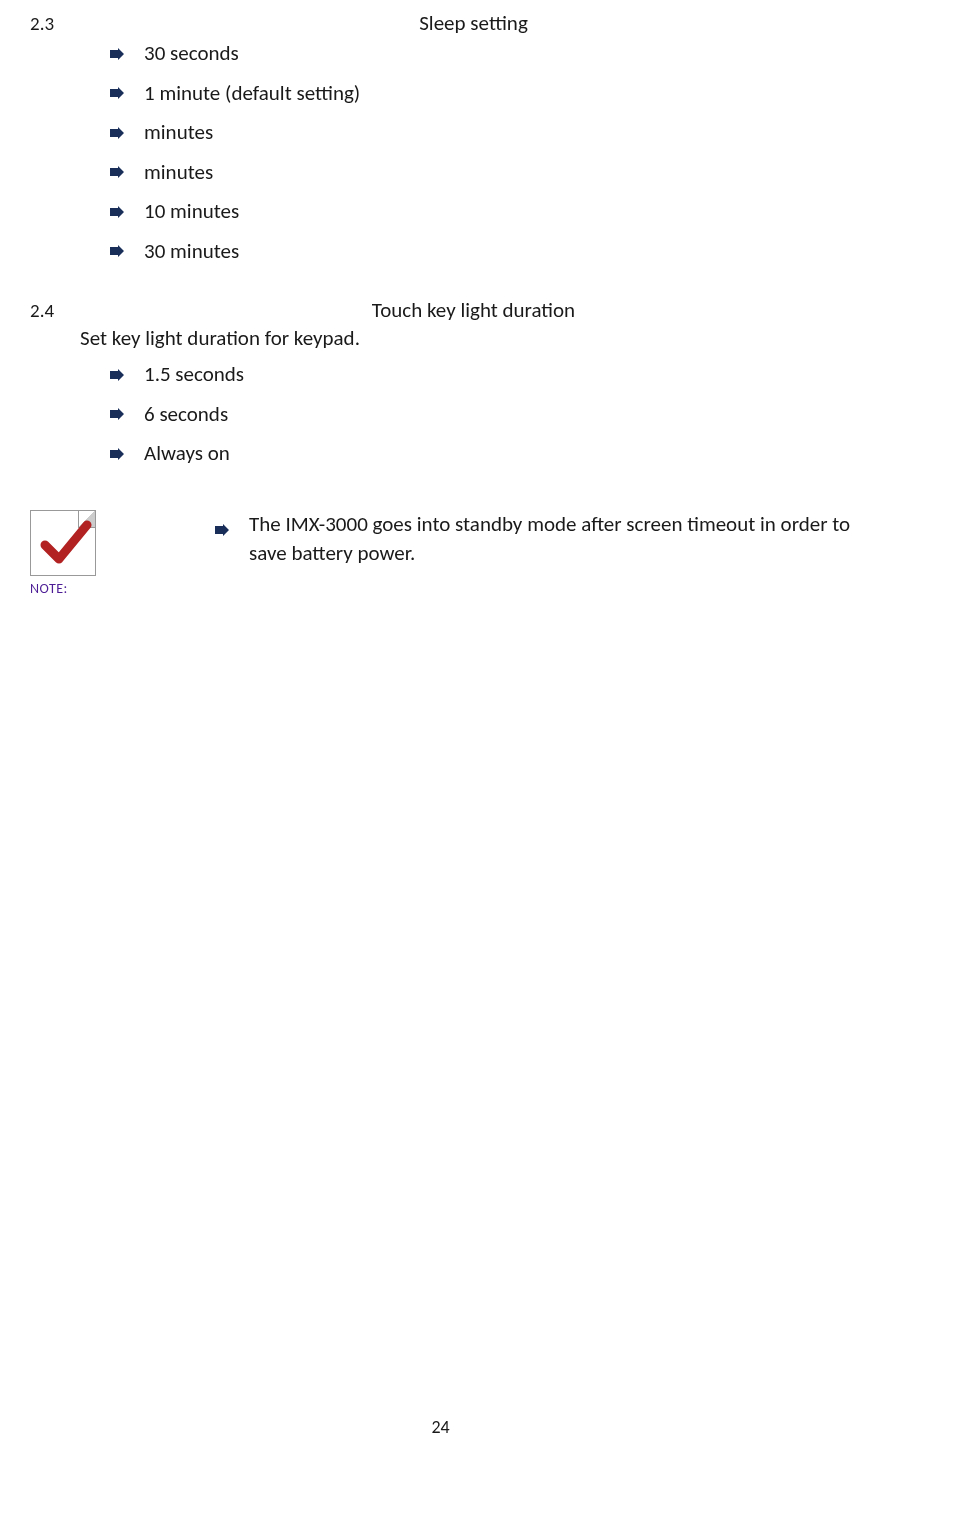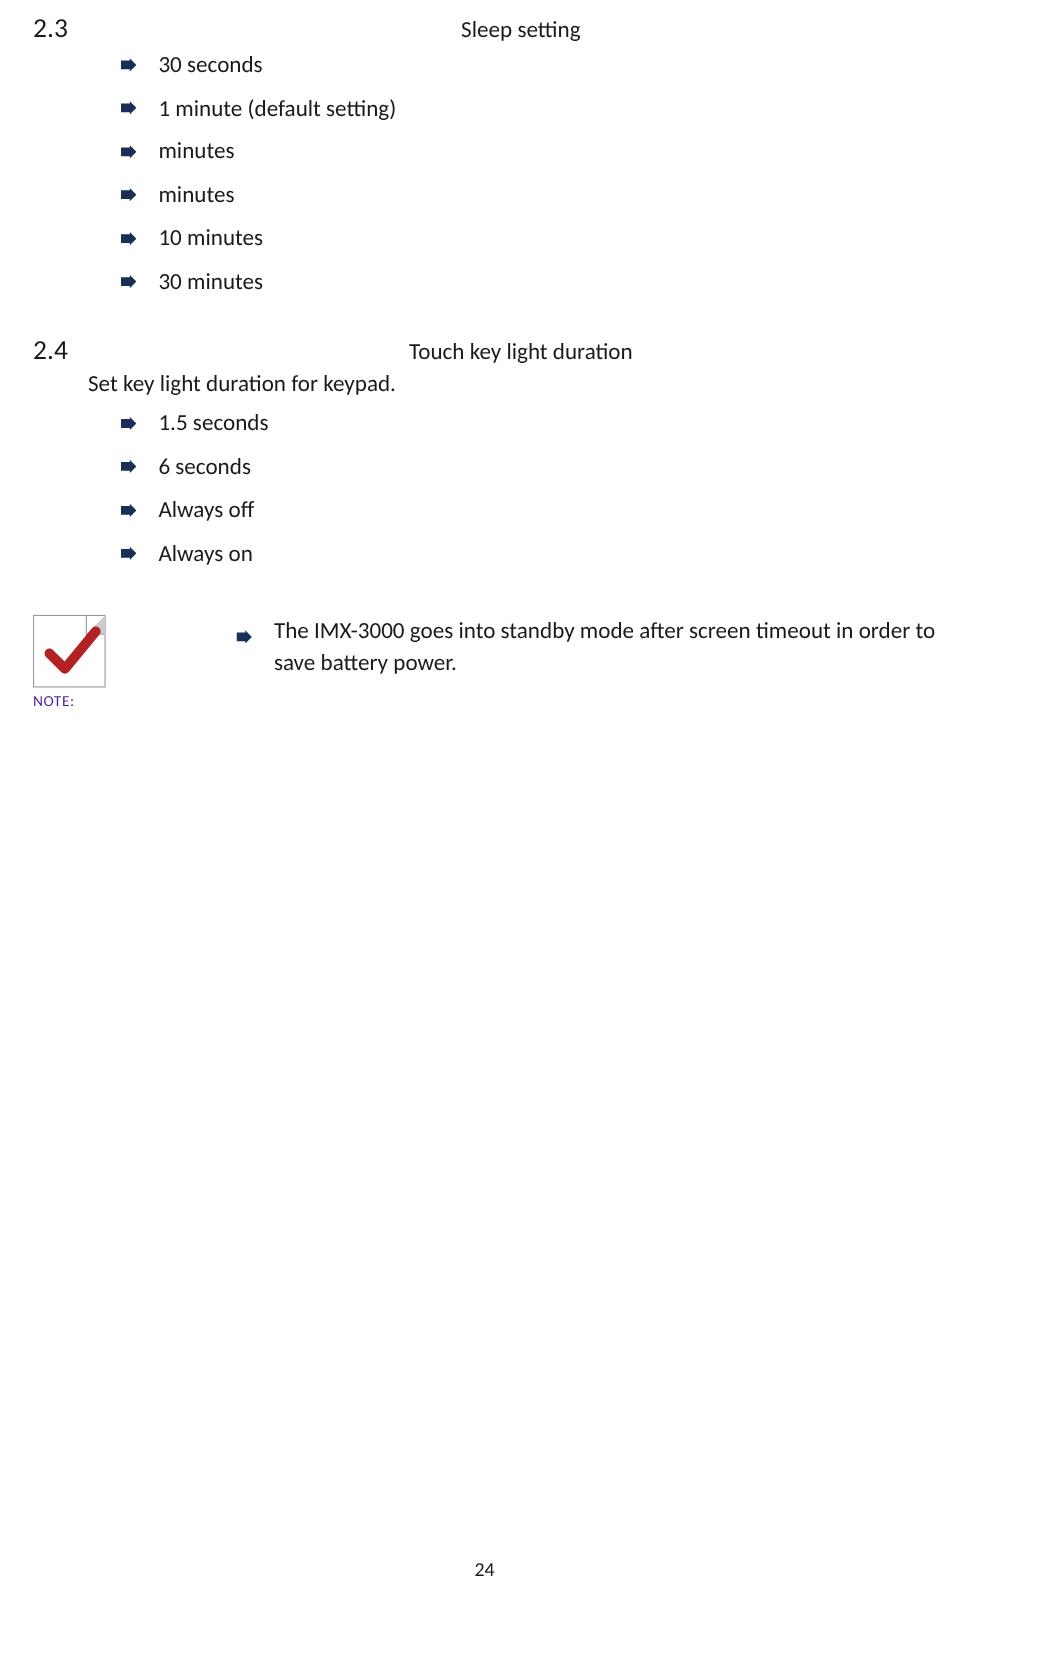--- a/index.html
+++ b/index.html
@@ -14,21 +14,21 @@
       box-sizing: border-box;
     }
     .section {
       display: flex;
       align-items: baseline;
       margin-bottom: 2px;
     }
     .section-number {
       width: 50px;
       flex-shrink: 0;
-      font-size: 25px;
+      font-size: 19px;
     }
     .section-title {
       flex: 1;
       text-align: center;
     }
     .section-body {
       margin-left: 50px;
       margin-bottom: 8px;
     }
     .bullet-list {
@@ -201,28 +201,20 @@
           </svg>
         </span>
       <span class="bullet-text">6 seconds</span>
     </div>
     <div class="bullet-item">
       <span class="bullet-icon">
           <svg viewBox="0 0 14 12">
             <polygon points="0,2 8,2 8,0 14,6 8,12 8,10 0,10" fill="#1a2e5a"></polygon>
           </svg>
         </span>
-      <span class="bullet-text">Always off</span>
-    </div>
-    <div class="bullet-item">
-      <span class="bullet-icon">
-          <svg viewBox="0 0 14 12">
-            <polygon points="0,2 8,2 8,0 14,6 8,12 8,10 0,10" fill="#1a2e5a"></polygon>
-          </svg>
-        </span>
       <span class="bullet-text">Always on</span>
     </div>
   </div>
 </div>
 
 <div class="note-block">
   <div class="note-icon-col">
     <div class="note-icon">
       <svg class="note-check" viewBox="0 0 54 54">
         <path d="M6 28 L20 42 L48 8" stroke="#b22222" stroke-width="9" fill="none" stroke-linecap="round" stroke-linejoin="round"></path>

